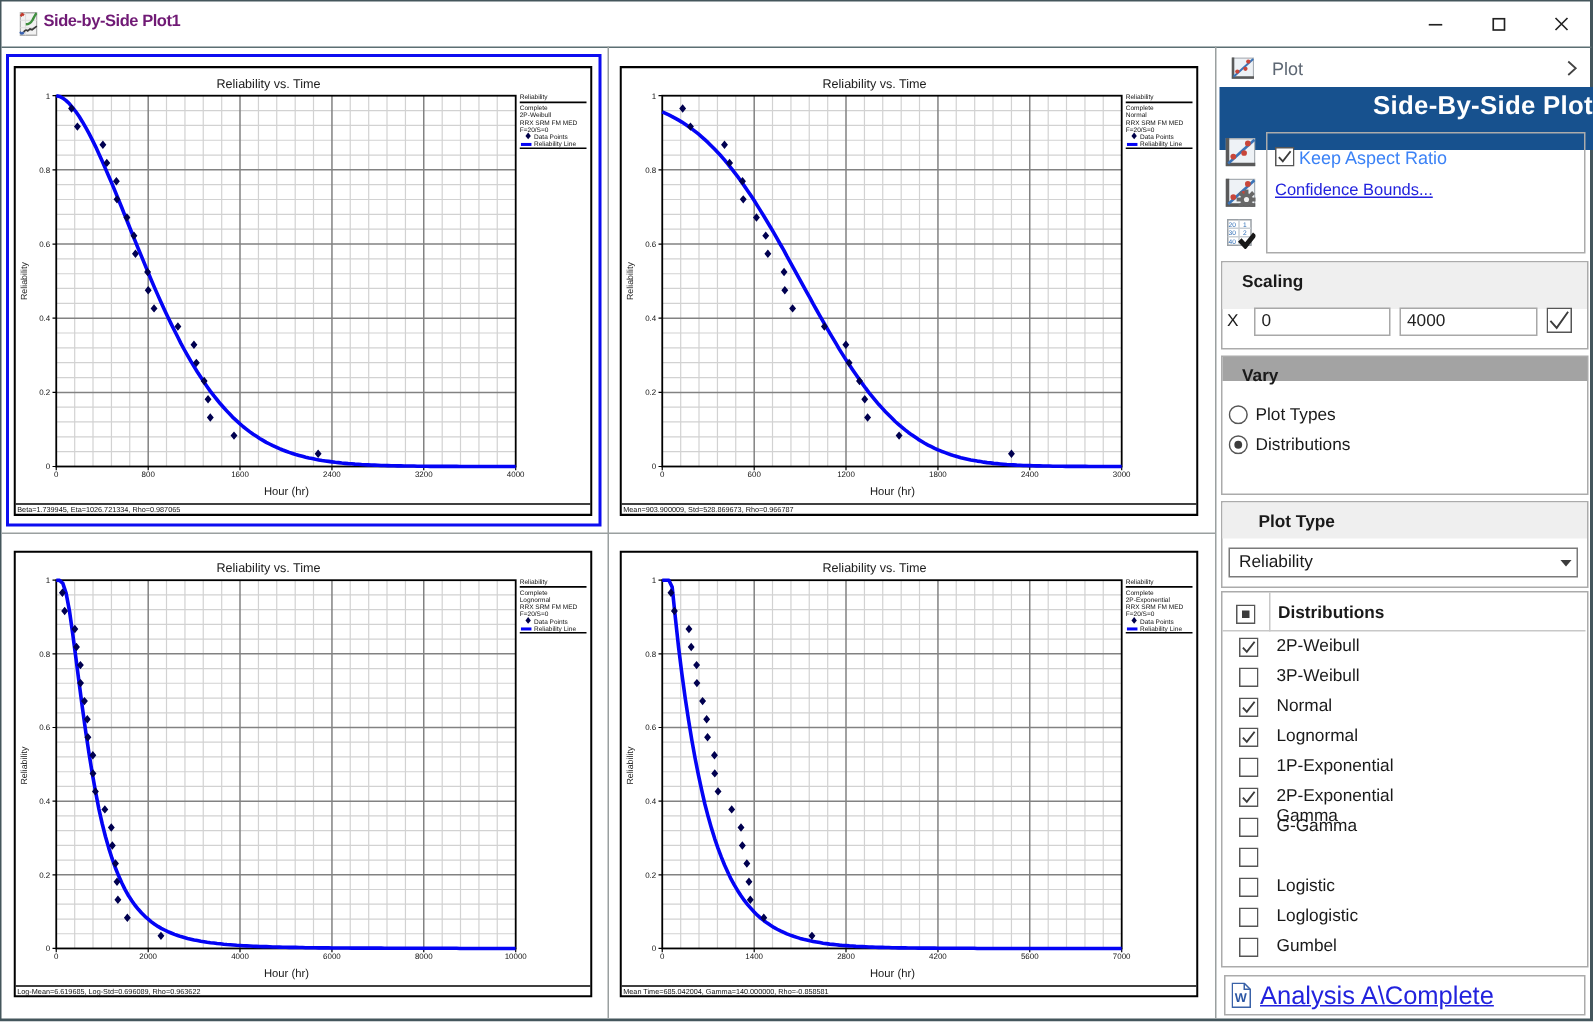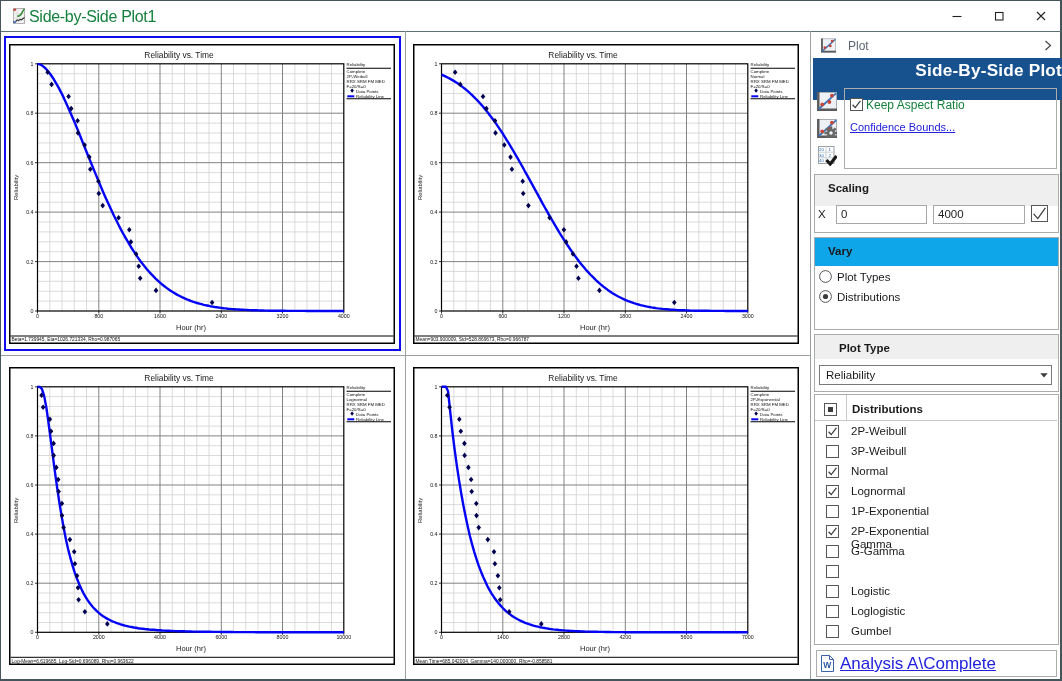--- a/index.html
+++ b/index.html
@@ -12,21 +12,21 @@
 
 <div style="position:absolute;left:1px;top:31px;width:1060px;height:1px;background:#5c6f73"></div>
 <svg style="position:absolute;left:13px;top:8px" width="12" height="16" viewBox="0 0 12 16">
       <rect x="0.5" y="0.5" width="11" height="15" fill="#f2f2f2" stroke="#b0b0b0" stroke-width="1"></rect>
       <path d="M0.5 5.5H11.5M0.5 10.5H11.5M4 0.5V15.5" stroke="#ddd" stroke-width="0.8"></path>
       <path d="M0.8 2.8 L1.8 1.4 L3 2.2" stroke="#c23b2e" stroke-width="1.6" fill="none"></path>
       <path d="M4.2 8.2 C6 8.2 7.5 7.5 8.6 5.5 C9.6 3.6 10.4 1.8 11.4 0.8" stroke="#3f8f3f" stroke-width="1.6" fill="none"></path>
       <path d="M0.2 13.2 C1 14.6 2 14.8 2.8 13.4" stroke="#3a62b0" stroke-width="1.6" fill="none"></path>
       <path d="M2.8 13.4 C3.6 12.2 4.4 11.6 5.5 12.6 L7 11.4 L8.4 11.8 L11.6 9.4" stroke="#3a3a3a" stroke-width="1.2" fill="none"></path>
     </svg>
-    <div style="position:absolute;left:29px;top:8px;font-size:16px;font-weight:normal;color:#15803d;letter-spacing:-0.3px">Side-by-Side Plot1</div>
+    <div style="position:absolute;left:29px;top:8px;font-size:11px;font-weight:bold;color:#701a75;letter-spacing:-0.3px">Side-by-Side Plot1</div>
     <svg style="position:absolute;left:948px;top:8px" width="100" height="16" viewBox="0 0 100 16">
       <path d="M4.5 8.5H13.5" stroke="#222" stroke-width="1.1"></path>
       <rect x="47.5" y="4.5" width="7.5" height="7.5" fill="none" stroke="#222" stroke-width="1.1"></rect>
       <path d="M89 4 L97 12 M97 4 L89 12" stroke="#222" stroke-width="1.1"></path>
     </svg>
 
 <div style="position:absolute;left:405px;top:31px;width:1px;height:648px;background:#9aa0a0"></div>
 <div style="position:absolute;left:1px;top:355px;width:809px;height:1px;background:#9aa0a0"></div>
 <div style="position:absolute;left:810px;top:31px;width:1px;height:648px;background:#9aa0a0"></div>
 
@@ -236,34 +236,34 @@
       <text x="1" y="16.4" font-size="4.4" fill="#2d6cb5" font-family="Liberation Sans">40</text>
       <text x="10.6" y="5.2" font-size="4.4" fill="#2d6cb5" font-family="Liberation Sans">1</text>
       <text x="10.6" y="10.8" font-size="4.4" fill="#2d6cb5" font-family="Liberation Sans">2</text>
       <path d="M8.5 14 L12.2 18 L18.6 10" stroke="#181818" stroke-width="3.2" fill="none"></path>
     </svg>
     <div style="position:absolute;left:844px;top:88px;width:211px;height:79px;border:1px solid #ababab"></div>
     <svg style="position:absolute;left:850px;top:98px" width="13" height="13" viewBox="0 0 13 13">
       <rect x="0.5" y="0.5" width="12" height="12" fill="#fff" stroke="#565656" stroke-width="1"></rect>
       <path d="M2.6 6.76 L5.2 9.6 L10.4 2.8" stroke="#3c3c3c" stroke-width="1.25" fill="none"></path>
     </svg>
-    <div style="position:absolute;left:866px;top:98px;font-size:12px;color:#15803d">Keep Aspect Ratio</div>
+    <div style="position:absolute;left:866px;top:98px;font-size:12px;color:#3b82f6">Keep Aspect Ratio</div>
     <div style="position:absolute;left:850px;top:121px;font-size:11px;color:#2222dd;text-decoration:underline">Confidence Bounds...</div>
     <div style="position:absolute;left:814px;top:174px;width:243px;height:57px;border:1px solid #ababab;background:#fff">
       <div style="height:31px;background:#efefef;font-size:11.5px;font-weight:bold;color:#1a1a1a;padding:7px 0 0 13px;box-sizing:border-box">Scaling</div>
     </div>
     <div style="position:absolute;left:818px;top:208px;font-size:11.5px;color:#1a1a1a">X</div>
     <div style="position:absolute;left:836px;top:205px;width:91px;height:19px;border:1px solid #a8a8a8;box-sizing:border-box;font-size:11.5px;color:#222;padding:2px 0 0 4px">0</div>
     <div style="position:absolute;left:933px;top:205px;width:92px;height:19px;border:1px solid #a8a8a8;box-sizing:border-box;font-size:11.5px;color:#222;padding:2px 0 0 4px">4000</div>
     <svg style="position:absolute;left:1031px;top:205px" width="17" height="17" viewBox="0 0 17 17">
       <rect x="0.5" y="0.5" width="16" height="16" fill="#fff" stroke="#565656" stroke-width="1"></rect>
       <path d="M2.6 8.84 L6.800000000000001 13.6 L14.4 2.8" stroke="#3c3c3c" stroke-width="1.25" fill="none"></path>
     </svg>
     <div style="position:absolute;left:814px;top:237px;width:243px;height:91px;border:1px solid #ababab;background:#fff">
-      <div style="height:28px;background:#0ea5e9;font-size:11.5px;font-weight:bold;color:#1a1a1a;padding:7px 0 0 13px;box-sizing:border-box">Vary</div>
+      <div style="height:16px;background:#a3a3a3;font-size:11.5px;font-weight:bold;color:#1a1a1a;padding:7px 0 0 13px;box-sizing:border-box">Vary</div>
     </div>
     <svg style="position:absolute;left:819px;top:270px" width="13" height="13" viewBox="0 0 13 13">
       <circle cx="6.5" cy="6.5" r="5.9" fill="#fff" stroke="#565656" stroke-width="1"></circle>
     </svg>
     <div style="position:absolute;left:837px;top:271px;font-size:11.5px;color:#1a1a1a">Plot Types</div>
     <svg style="position:absolute;left:819px;top:290px" width="13" height="13" viewBox="0 0 13 13">
       <circle cx="6.5" cy="6.5" r="5.9" fill="#fff" stroke="#565656" stroke-width="1"></circle>
       <circle cx="6.5" cy="6.5" r="2.6" fill="#3c3c3c"></circle>
     </svg>
     <div style="position:absolute;left:837px;top:291px;font-size:11.5px;color:#1a1a1a">Distributions</div>

